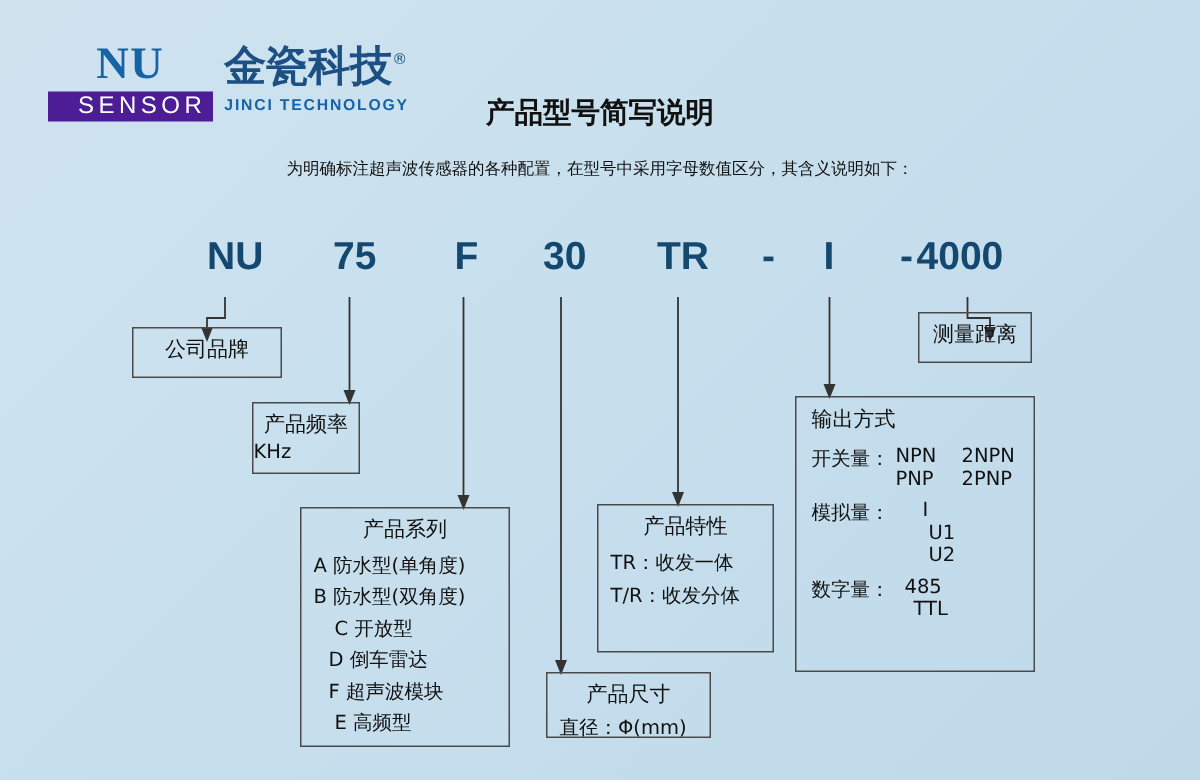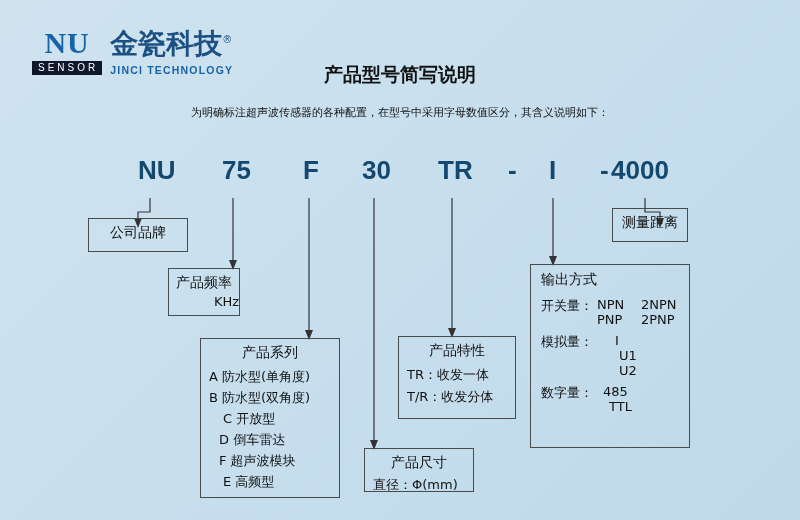--- a/index.html
+++ b/index.html
@@ -36,25 +36,25 @@
   .logo-nu {
     font-family: "Liberation Serif", serif;
     font-weight: bold;
     font-size: 30px;
     color: #1663a8;
     letter-spacing: 1px;
     line-height: 1;
   }
   .logo-sensor {
     margin-top: 3px;
-    background: #0f172a;
+    background: #4c1d95;
     color: #fff;
-    font-size: 10px;
+    font-size: 16px;
     letter-spacing: 3px;
-    padding: 2px 4px 2px 6px;
+    padding: 2px 4px 2px 20px;
     line-height: 1;
     font-family: "Liberation Sans", sans-serif;
   }
   .logo-text {
     display: flex;
     flex-direction: column;
     justify-content: flex-start;
     padding-top: 2px;
   }
   .logo-cn {
@@ -128,21 +128,21 @@
   .box .hd {
     text-align: center;
     font-size: 14px;
     padding-top: 5px;
     white-space: nowrap;
   }
   .box .ln {
     font-size: 13px;
     white-space: nowrap;
   }
-  .center { text-align: right; }
+  .center { text-align: left; }
   svg.lines {
     position: absolute;
     left: 0; top: 0;
     width: 800px; height: 520px;
     pointer-events: none;
   }
 </style>
 </head>
 <body>
 
@@ -219,21 +219,21 @@
       <div class="ln" style="margin-top:3px; padding-left:10px;">F 超声波模块</div>
       <div class="ln" style="margin-top:3px; padding-left:14px;">E 高频型</div>
     </div>
   </div>
 
   <div class="box" style="left:364px; top:448px; width:110px; height:44px;">
     <div class="hd">产品尺寸</div>
     <div class="ln" style="margin-top:4px; padding-left:8px;">直径：Φ(mm)</div>
   </div>
 
-  <div class="box" style="left:398px; top:336px; width:118px; height:83px;">
+  <div class="box" style="left:398px; top:336px; width:118px; height:99px;">
     <div class="hd">产品特性</div>
     <div style="margin-top:6px; padding-left:8px;">
       <div class="ln">TR：收发一体</div>
       <div class="ln" style="margin-top:4px;">T/R：收发分体</div>
     </div>
   </div>
 
   <div class="box" style="left:530px; top:264px; width:160px; height:184px;">
     <div style="font-size:14px; padding:6px 0 0 10px;">输出方式</div>
 

